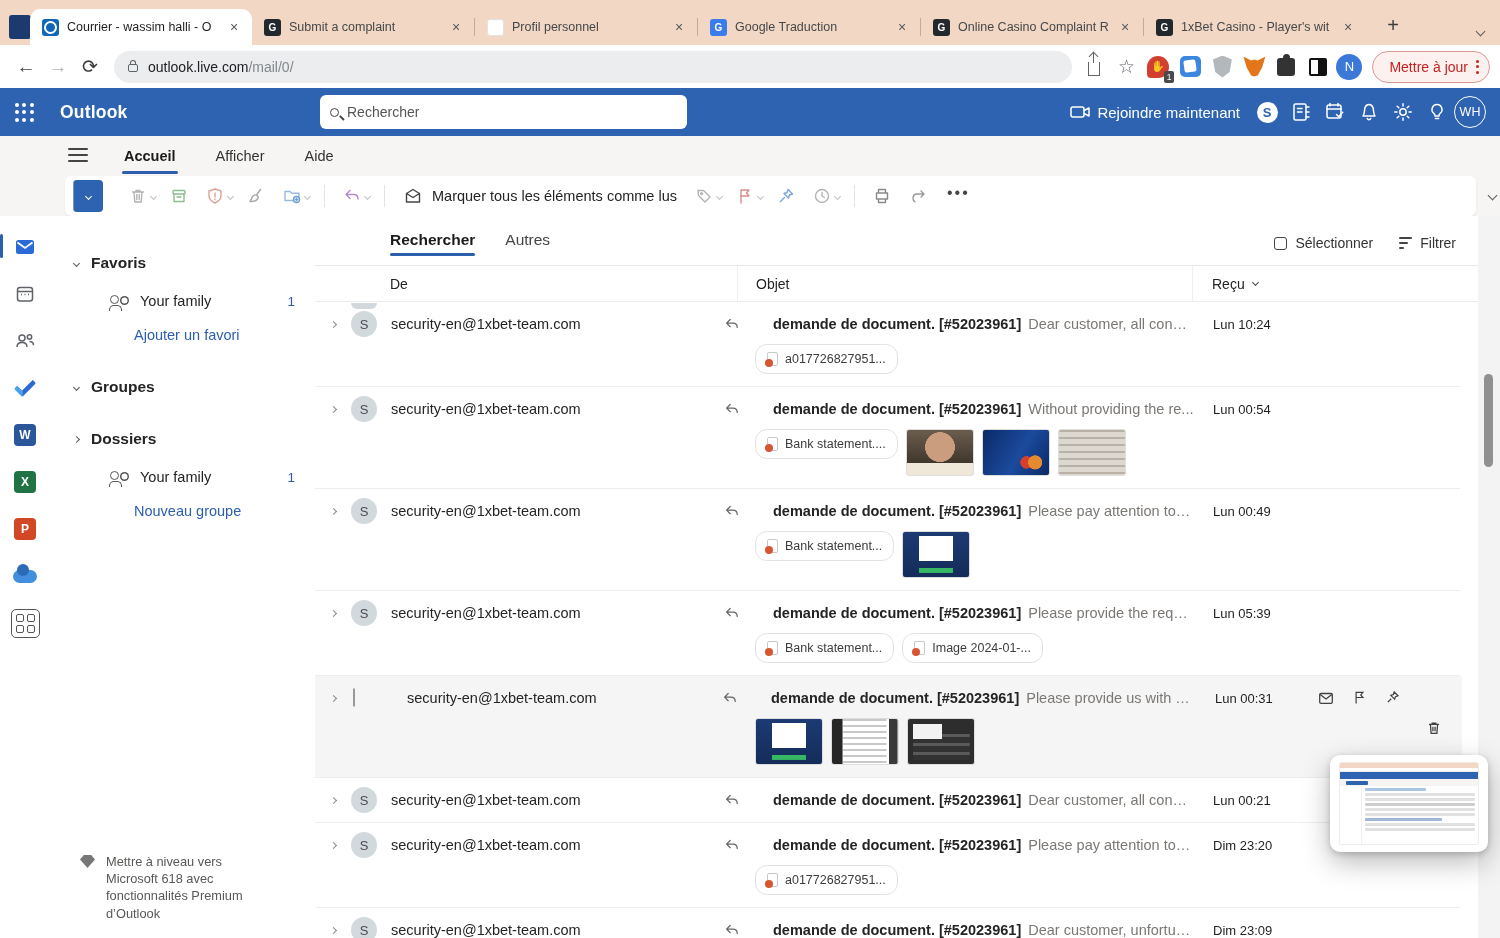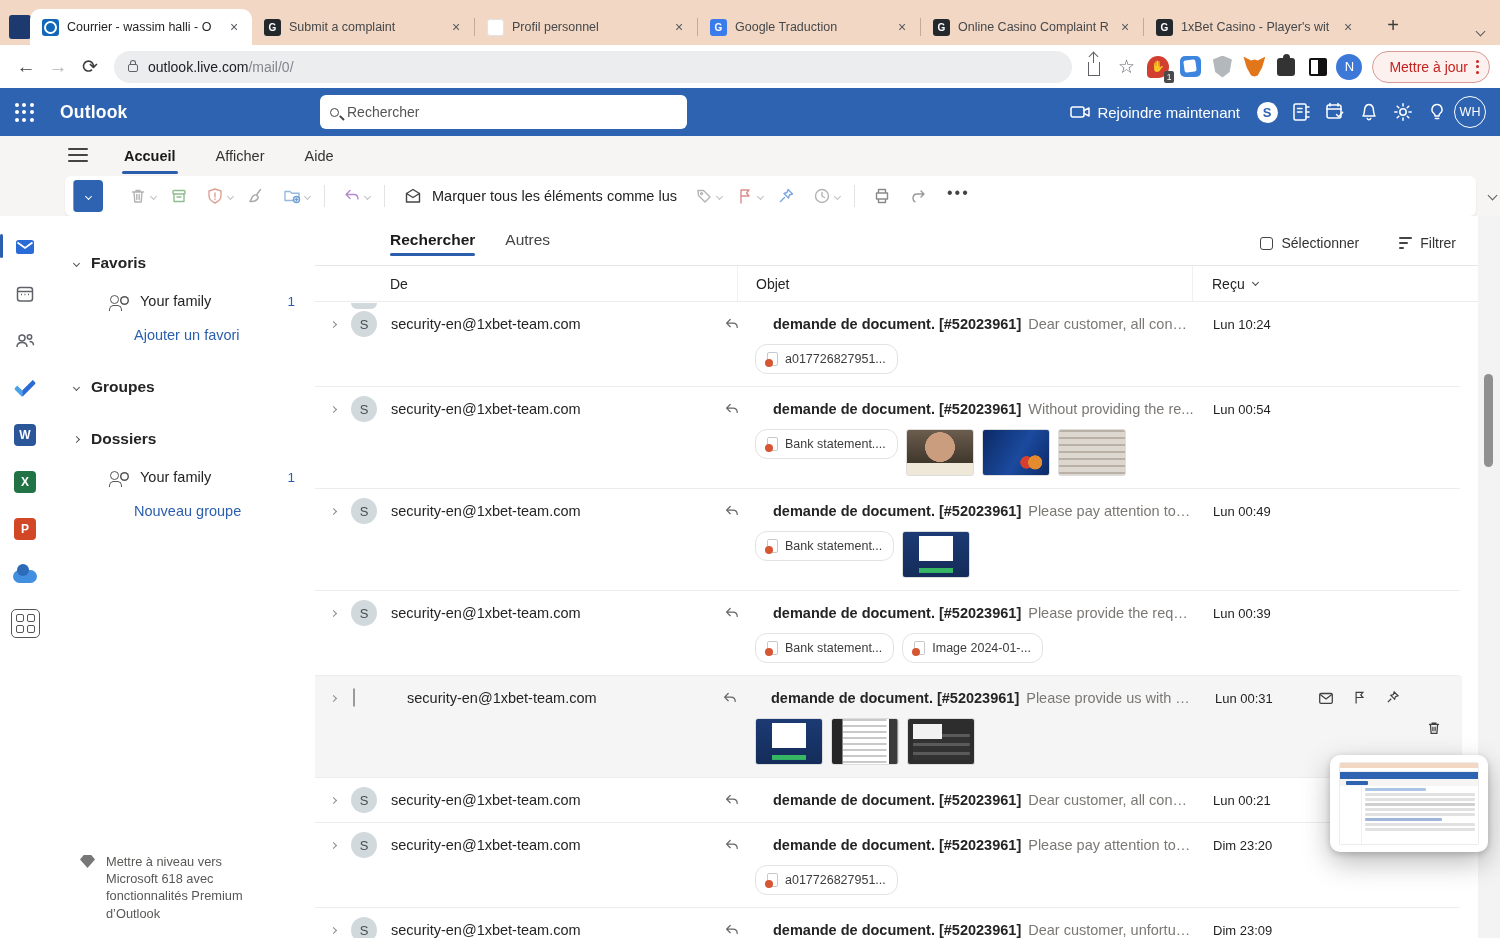--- a/index.html
+++ b/index.html
@@ -121,21 +121,21 @@
   .ppl::after { content:""; position:absolute; left:-1px; bottom:-4px; width:11px; height:5px; border:1.5px solid #555; border-bottom:none; border-radius:5px 5px 0 0; }
   .upgrade { position:absolute; left:30px; bottom:16px; width:190px; display:flex; gap:11px; color:#5a5856; font-size:12.8px; line-height:1.35; }
   .diamond { width:15px; height:13px; background:#777; clip-path:polygon(25% 0,75% 0,100% 35%,50% 100%,0 35%); flex:0 0 auto; margin-top:2px; }
 
   
   .list { flex:1; position:relative; min-width:0; }
   .list-top { display:flex; align-items:flex-end; height:50px; padding:0 44px 10px 75px; border-bottom:1px solid #e7e7e7; }
   .ltab { font-size:15.5px; color:#454545; margin-right:30px; padding-bottom:6px; position:relative; }
   .ltab.active { font-weight:bold; color:#1b1b1b; }
   .ltab.active::after { content:""; position:absolute; left:0; right:0; bottom:-1px; height:3px; border-radius:2px; background:#2b5fad; }
-  .list-top-right { margin-left:auto; display:flex; align-items:center; gap:40px; font-size:14px; color:#333; }
+  .list-top-right { margin-left:auto; display:flex; align-items:center; gap:26px; font-size:14px; color:#333; }
   .ltr-item { display:flex; align-items:center; gap:8px; padding-bottom:4px; }
   .sel-ic { width:13px; height:13px; border:1.5px solid #444; border-radius:3px; }
   .filt-ic { display:inline-flex; flex-direction:column; gap:3px; }
   .filt-ic i { height:1.7px; background:#444; border-radius:1px; }
   .filt-ic i:nth-child(1){ width:13px; } .filt-ic i:nth-child(2){ width:9px; } .filt-ic i:nth-child(3){ width:5px; }
   .colhead { display:flex; height:36px; align-items:center; font-size:14px; color:#242424; border-bottom:1px solid #ececec; }
   .col-de { width:422px; padding-left:75px; }
   .col-objet { width:455px; padding-left:18px; border-left:1px solid #f0f0f0; align-self:stretch; display:flex; align-items:center; }
   .col-recu { flex:1; padding-left:19px; border-left:1px solid #f0f0f0; align-self:stretch; display:flex; align-items:center; gap:8px; }
   .sliver { position:absolute; left:36px; top:87px; width:26px; height:6px; background:#d2d9dd; border-radius:0 0 13px 13px; }
@@ -673,21 +673,21 @@
             <span class="sender">security-en@1xbet-team.com</span>
             <span class="replyic">
               <svg width="18" height="18" viewBox="0 0 20 20" fill="none" stroke="#666" stroke-width="1.4" stroke-linecap="round" stroke-linejoin="round">
                 <path d="M8 5 L4 9 L8 13 M4 9 H11 C14 9 15.8 11 15.8 13.8"></path>
               </svg>
             </span>
             <div class="mid">
               <span class="subj">demande de document. [#52023961]</span>
               <span class="prev">Please provide the reque...</span>
             </div>
-            <span class="timecell">Lun 00:39</span>
+            <span class="timecell">Lun 05:39</span>
           </div>
           <div class="attachline">
             <span class="chip">
               <span class="docic"></span>
               <span>Bank statement...</span>
             </span>
             <span class="chip">
               <span class="docic"></span>
               <span>Image 2024-01-...</span>
             </span>

